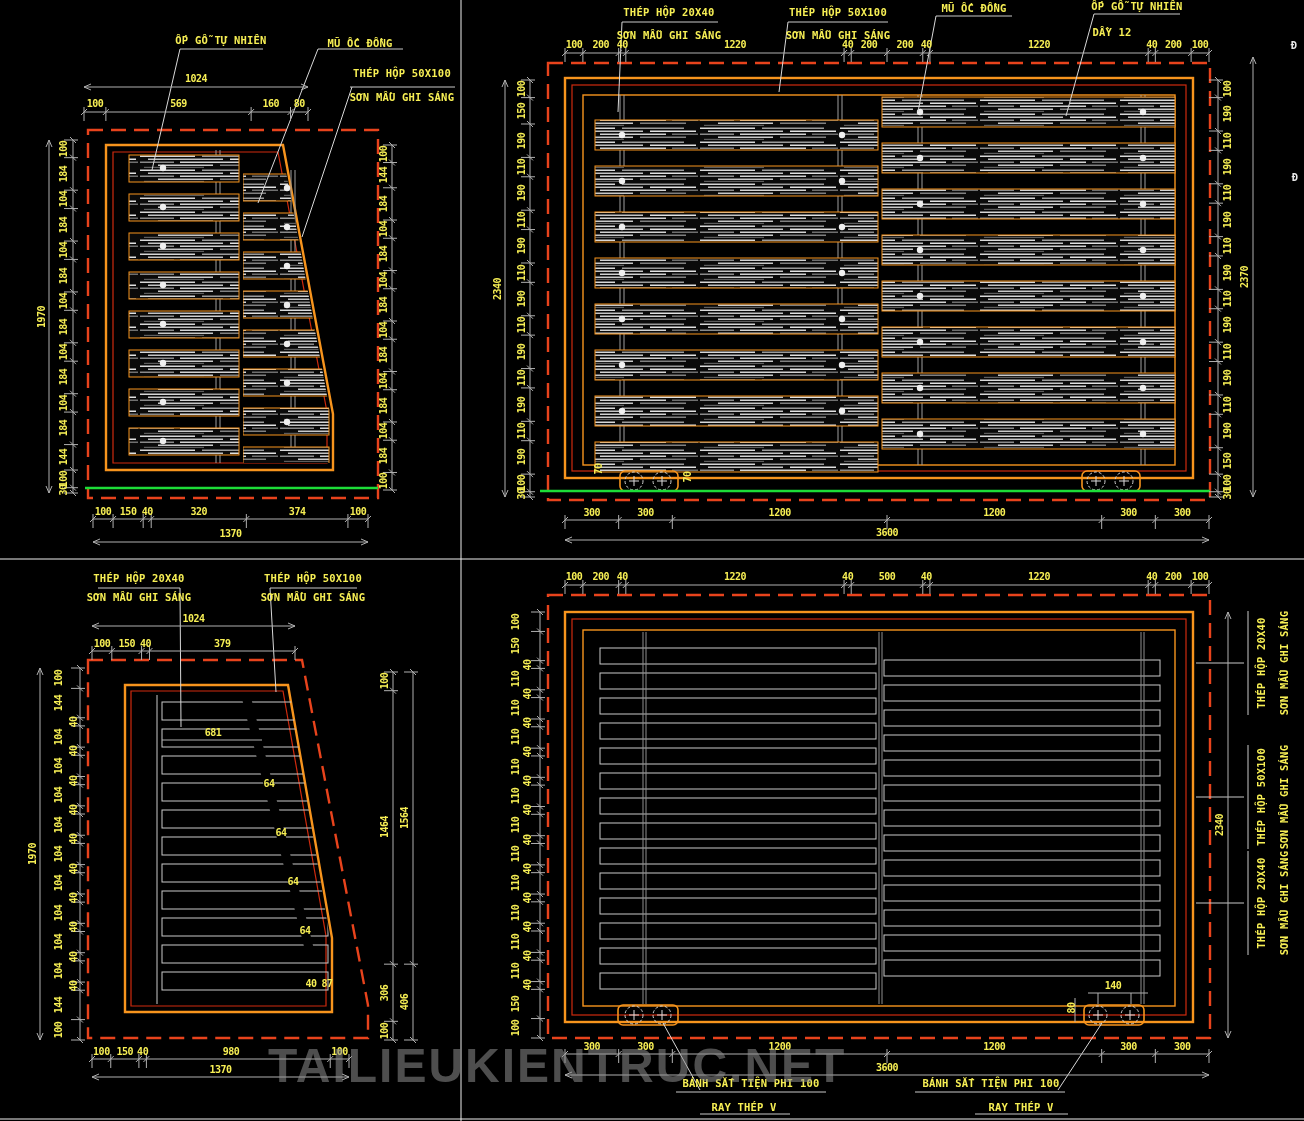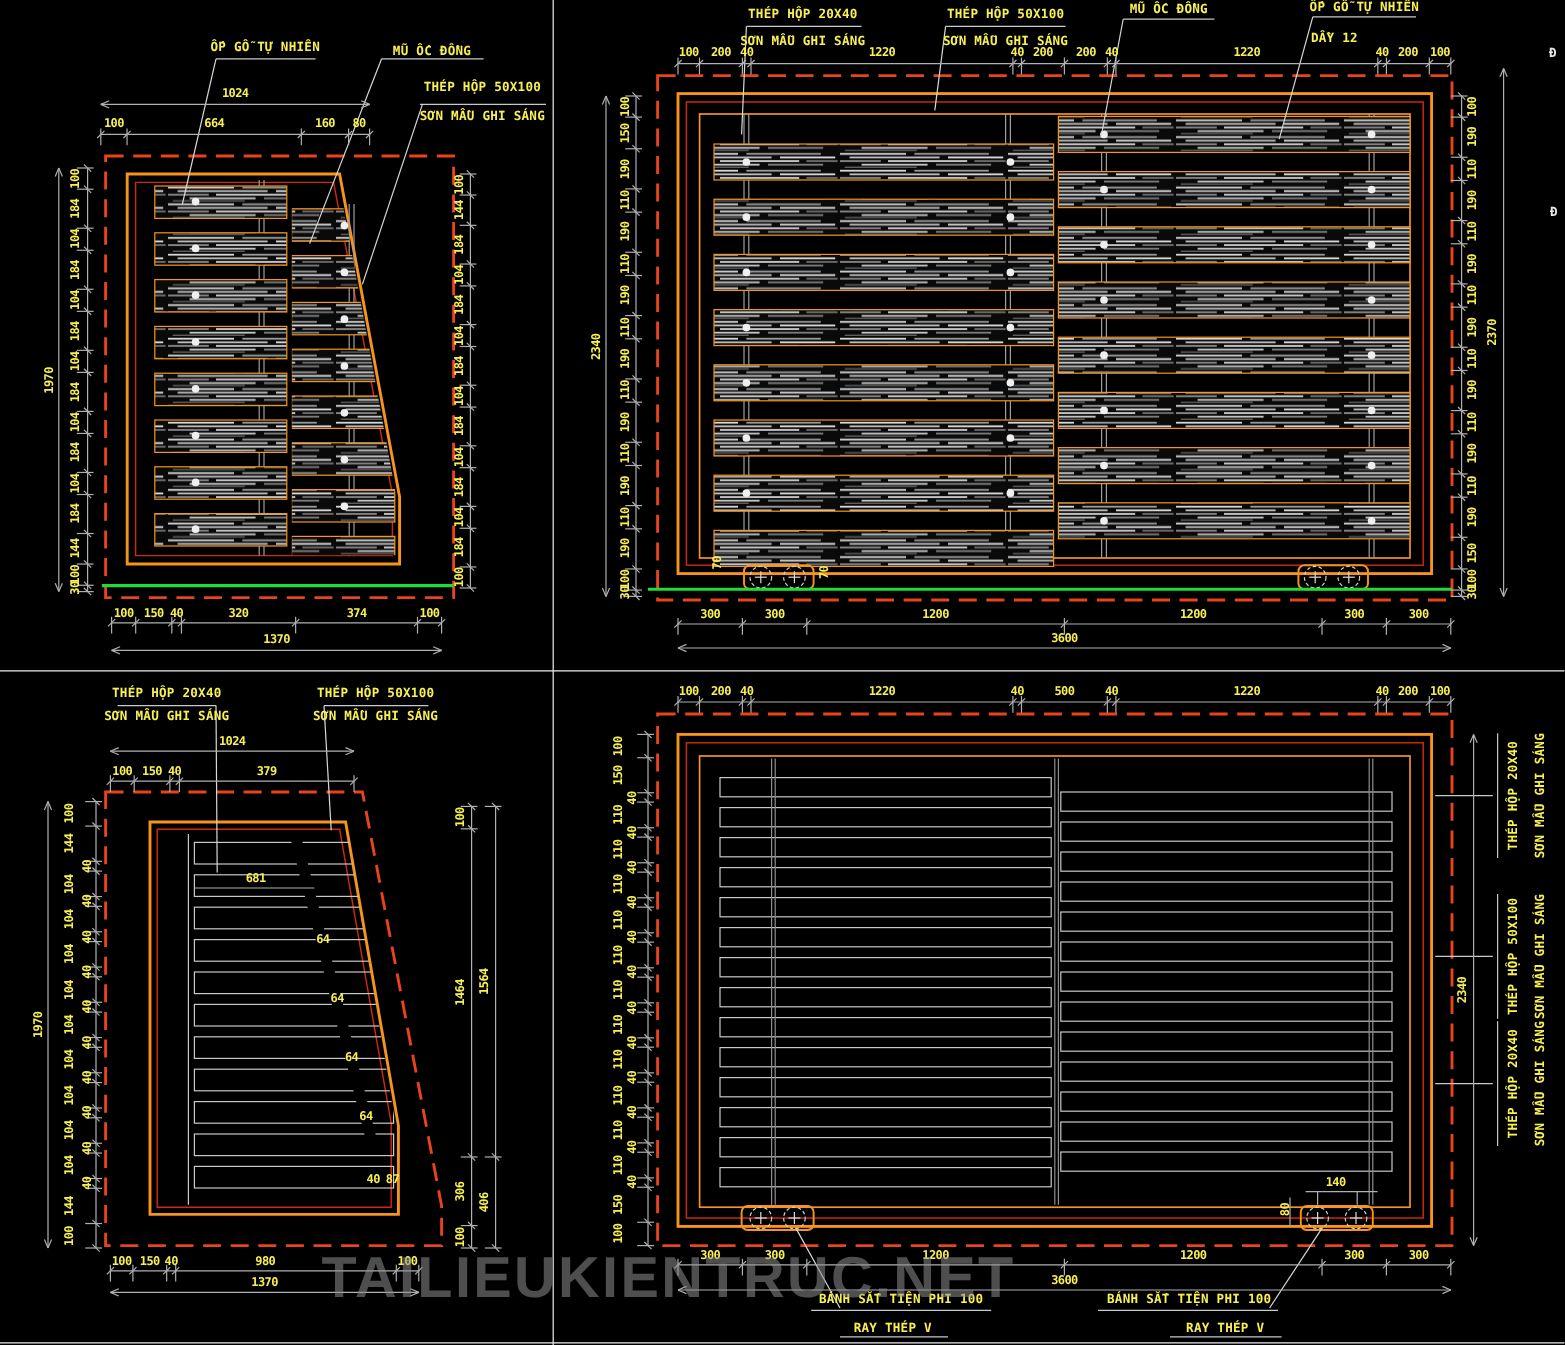--- a/index.html
+++ b/index.html
@@ -707,21 +707,21 @@
       <line x1="565" y1="1075" x2="572" y2="1078" stroke="#b0b0b0" stroke-width="1"></line>
       <line x1="1209" y1="1075" x2="1202" y2="1072" stroke="#b0b0b0" stroke-width="1"></line>
       <line x1="1209" y1="1075" x2="1202" y2="1078" stroke="#b0b0b0" stroke-width="1"></line>
     </svg>
   <div class="anno" id="anno">
       <span class="c" style="left: 221px; top: 40px;">ỐP GỖ TỰ NHIÊN</span>
       <span class="c" style="left: 360px; top: 43px;">MŨ ỐC ĐỒNG</span>
       <span class="c" style="left: 402px; top: 73px;">THÉP HỘP 50X100</span>
       <span class="c" style="left: 402px; top: 97px;">SƠN MẦU GHI SÁNG</span>
       <span class="d" style="left: 94.9375px; top: 104px;">100</span>
-      <span class="d" style="left: 178.5px; top: 104px;">664</span>
+      <span class="d" style="left: 178.5px; top: 104px;">569</span>
       <span class="d" style="left: 270.812px; top: 104px;">160</span>
       <span class="d" style="left: 299.25px; top: 104px;">80</span>
       <span class="d r" style="left: 64px; top: 148.834px;">100</span>
       <span class="d r" style="left: 64px; top: 173.922px;">184</span>
       <span class="d r" style="left: 64px; top: 199.363px;">104</span>
       <span class="d r" style="left: 64px; top: 224.805px;">184</span>
       <span class="d r" style="left: 64px; top: 250.246px;">104</span>
       <span class="d r" style="left: 64px; top: 275.688px;">184</span>
       <span class="d r" style="left: 64px; top: 301.129px;">104</span>
       <span class="d r" style="left: 64px; top: 326.571px;">184</span>
@@ -861,21 +861,21 @@
       <span class="d r" style="left: 59px; top: 1029.8px;">100</span>
       <span class="d r" style="left: 385px; top: 681.34px;">100</span>
       <span class="d r" style="left: 385px; top: 827.419px;">1464</span>
       <span class="d r" style="left: 385px; top: 992.739px;">306</span>
       <span class="d r" style="left: 385px; top: 1030.66px;">100</span>
       <span class="d r" style="left: 405px; top: 818.079px;">1564</span>
       <span class="d r" style="left: 405px; top: 1002.08px;">406</span>
       <span class="d" style="left: 101.38px; top: 1052px;">100</span>
       <span class="d" style="left: 124.828px; top: 1052px;">150</span>
       <span class="d" style="left: 142.65px; top: 1052px;">40</span>
-      <span class="d" style="left: 221px; top: 1052px;">980</span>
+      <span class="d" style="left: 231px; top: 1052px;">980</span>
       <span class="d" style="left: 339.62px; top: 1052px;">100</span>
       <span class="d" style="left: 193.5px; top: 619px;">1024</span>
       <span class="d r" style="left: 33px; top: 854px;">1970</span>
       <span class="d" style="left: 220.5px; top: 1070px;">1370</span>
       <span class="c r" style="left: 1261px; top: 663px;">THÉP HỘP 20X40</span>
       <span class="c r" style="left: 1284px; top: 663px;">SƠN MẪU GHI SÁNG</span>
       <span class="c r" style="left: 1261px; top: 797px;">THÉP HỘP 50X100</span>
       <span class="c r" style="left: 1284px; top: 797px;">SƠN MẪU GHI SÁNG</span>
       <span class="c r" style="left: 1261px; top: 903px;">THÉP HỘP 20X40</span>
       <span class="c r" style="left: 1284px; top: 903px;">SƠN MẪU GHI SÁNG</span>

